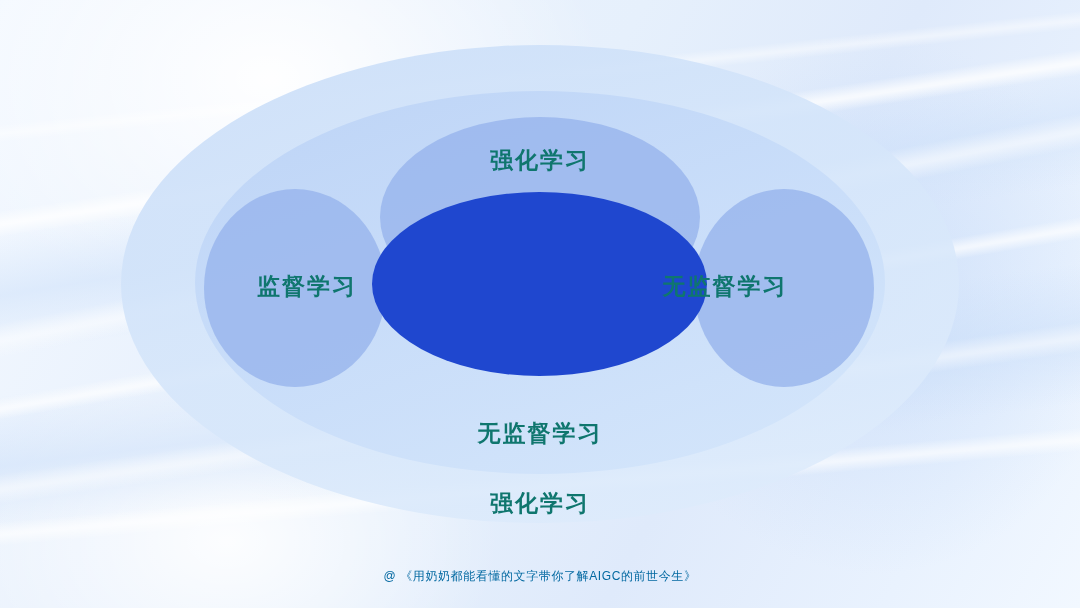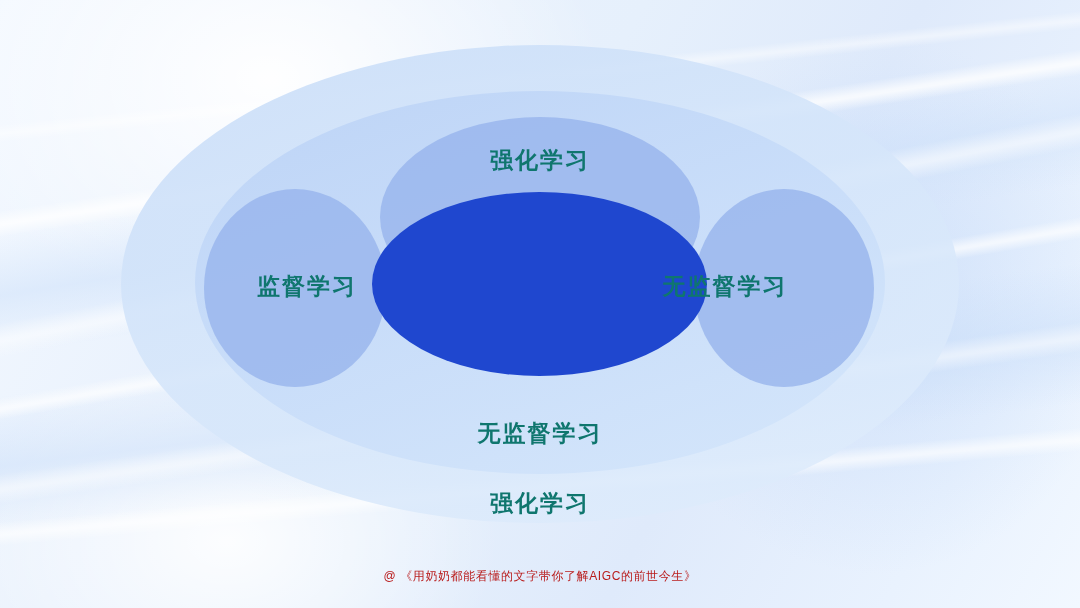--- a/index.html
+++ b/index.html
@@ -155,21 +155,21 @@
   .lbl-ml     { left: 540px; top: 433px; }
   .lbl-ai     { left: 540px; top: 503px; }
 
   
   .footer {
     position: absolute;
     left: 0; right: 0;
     top: 568px;
     text-align: center;
     font-size: 12px;
-    color: #b91c1c;
+    color: #0369a1;
     letter-spacing: .6px;
     white-space: nowrap;
   }
 </style>
 </head>
 <body>
 
 <div id="stage">
 
   <div class="bg-base"></div>

